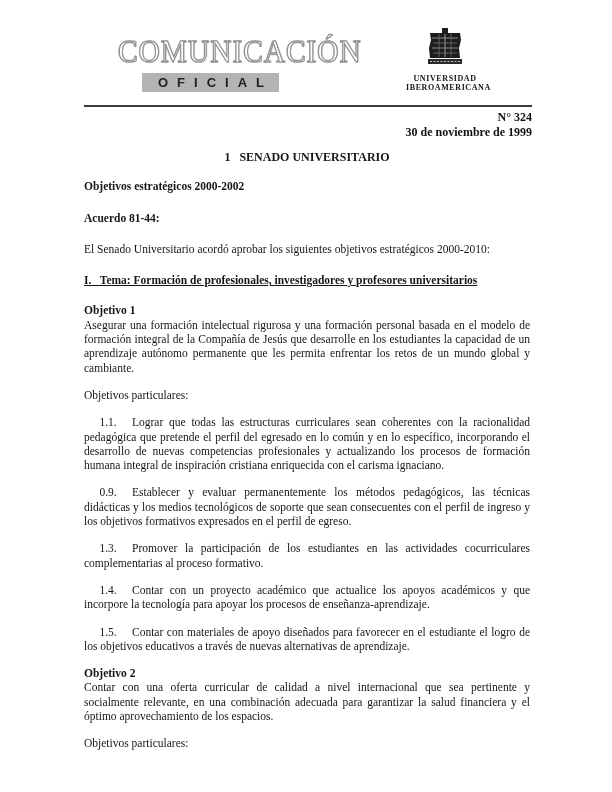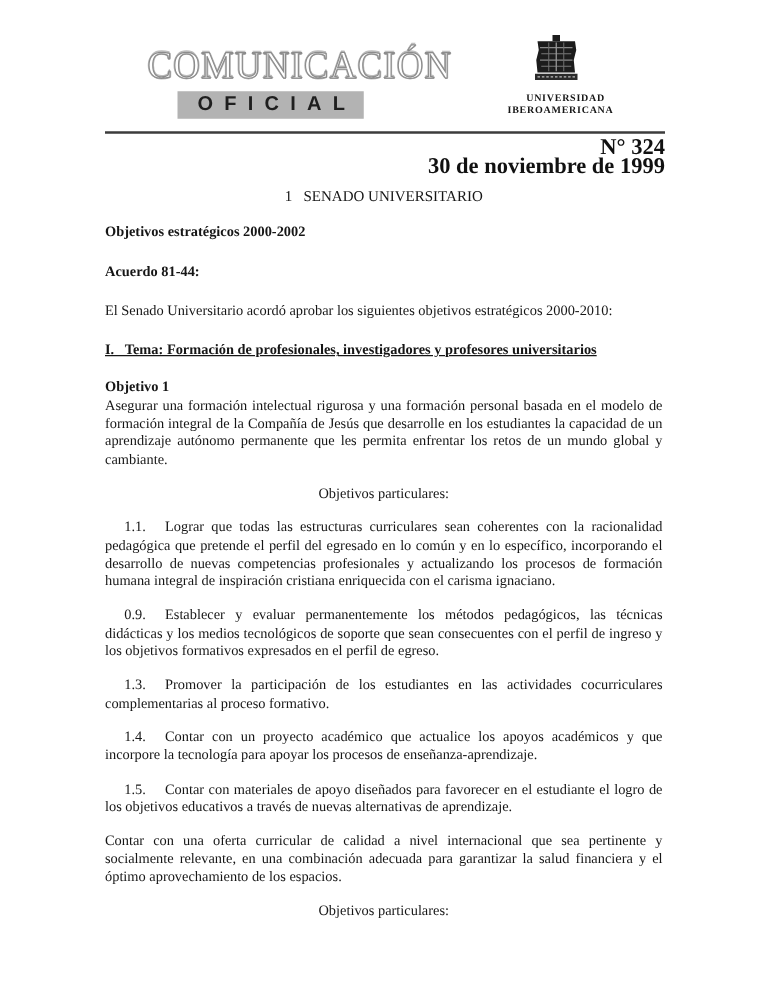--- a/index.html
+++ b/index.html
@@ -21,67 +21,67 @@
     color: #ffffff;
     -webkit-text-stroke: 1px #8c8c8c;
     text-shadow: 1px 0 0 #bdbdbd, -1px 0 0 #bdbdbd, 0 1px 0 #bdbdbd, 0 -1px 0 #bdbdbd;
     transform: scaleX(0.95); transform-origin: left top;
     white-space: nowrap;
   }
   .oficial-bar {
     position: absolute; left: 142px; top: 73px;
     background: #b3b3b3; color: #1f1f1f;
     font-family: "Liberation Sans", sans-serif;
-    font-size: 16px; font-weight: bold;
+    font-size: 13px; font-weight: bold;
     letter-spacing: 9px;
     padding: 2px 6px 2px 16px;
     white-space: nowrap;
   }
   .uia-logo {
     position: absolute; left: 406px; top: 28px; width: 78px;
-    text-align: right;
+    text-align: center;
   }
   .uia-logo svg { display: block; margin: 0 auto; }
   .uia-name {
     font-size: 8px; line-height: 9px; letter-spacing: 0.6px;
     color: #161616; font-variant: small-caps; font-weight: bold;
     white-space: nowrap;
   }
   .head-rule {
     position: absolute; left: 84px; top: 105px; width: 448px;
     border-top: 2px solid #3c3c3c;
   }
 
   
   .issue-block {
     position: absolute; top: 110px; left: 84px; width: 448px;
     text-align: right; font-weight: bold;
-    font-size: 18px; line-height: 15px; color: #111;
+    font-size: 12px; line-height: 15px; color: #111;
   }
 
   
   .content {
     position: absolute; top: 150px; left: 84px; width: 446px;
     font-size: 11.5px; line-height: 14.3px;
     text-align: justify; color: #161616;
   }
   .doc-heading {
-    text-align: center; font-weight: normal; font-size: 12px;
+    text-align: center; font-weight: bold; font-size: 12px;
     white-space: pre-wrap; margin-bottom: 15px;
   }
   .subtitle { font-weight: bold; margin-bottom: 17px; text-align: left; }
   .acuerdo  { font-weight: bold; margin-bottom: 17px; text-align: left; }
   .intro    { margin-bottom: 17px; }
   .tema {
     font-weight: bold; text-decoration: underline;
     white-space: pre-wrap; margin-bottom: 16px; text-align: left;
   }
   .obj-title { font-weight: bold; text-align: left; }
   .obj-block { margin-bottom: 13px; }
-  .plain-line { margin-bottom: 13px; text-align: center; }
+  .plain-line { margin-bottom: 13px; text-align: left; }
   .item { margin-bottom: 13px; }
   .item .num { display: inline-block; width: 48px; text-align: center; }
 </style>
 </head>
 <body>
 
 <div class="page">
 
   <div class="masthead">
     <div class="wordmark">COMUNICACIÓN</div>
@@ -136,19 +136,20 @@
 
     <div class="item"><span class="num">0.9.</span><span>Establecer y evaluar permanentemente los métodos pedagógicos, las técnicas didácticas y los medios tecnológicos de soporte que sean consecuentes con el perfil de ingreso y los objetivos formativos expresados en el perfil de egreso.</span></div>
 
     <div class="item"><span class="num">1.3.</span><span>Promover la participación de los estudiantes en las actividades cocurriculares complementarias al proceso formativo.</span></div>
 
     <div class="item"><span class="num">1.4.</span><span>Contar con un proyecto académico que actualice los apoyos académicos y que incorpore la tecnología para apoyar los procesos de enseñanza-aprendizaje.</span></div>
 
     <div class="item"><span class="num">1.5.</span><span>Contar con materiales de apoyo diseñados para favorecer en el estudiante el logro de los objetivos educativos a través de nuevas alternativas de aprendizaje.</span></div>
 
     <div class="obj-block">
+      <div class="obj-title">Objetivo 2</div>
       <div>Contar con una oferta curricular de calidad a nivel internacional que sea pertinente y socialmente relevante, en una combinación adecuada para garantizar la salud financiera y el óptimo aprovechamiento de los espacios.</div>
     </div>
 
     <div class="plain-line">Objetivos particulares:</div>
 
   </div>
 </div>
 
 </body></html>

